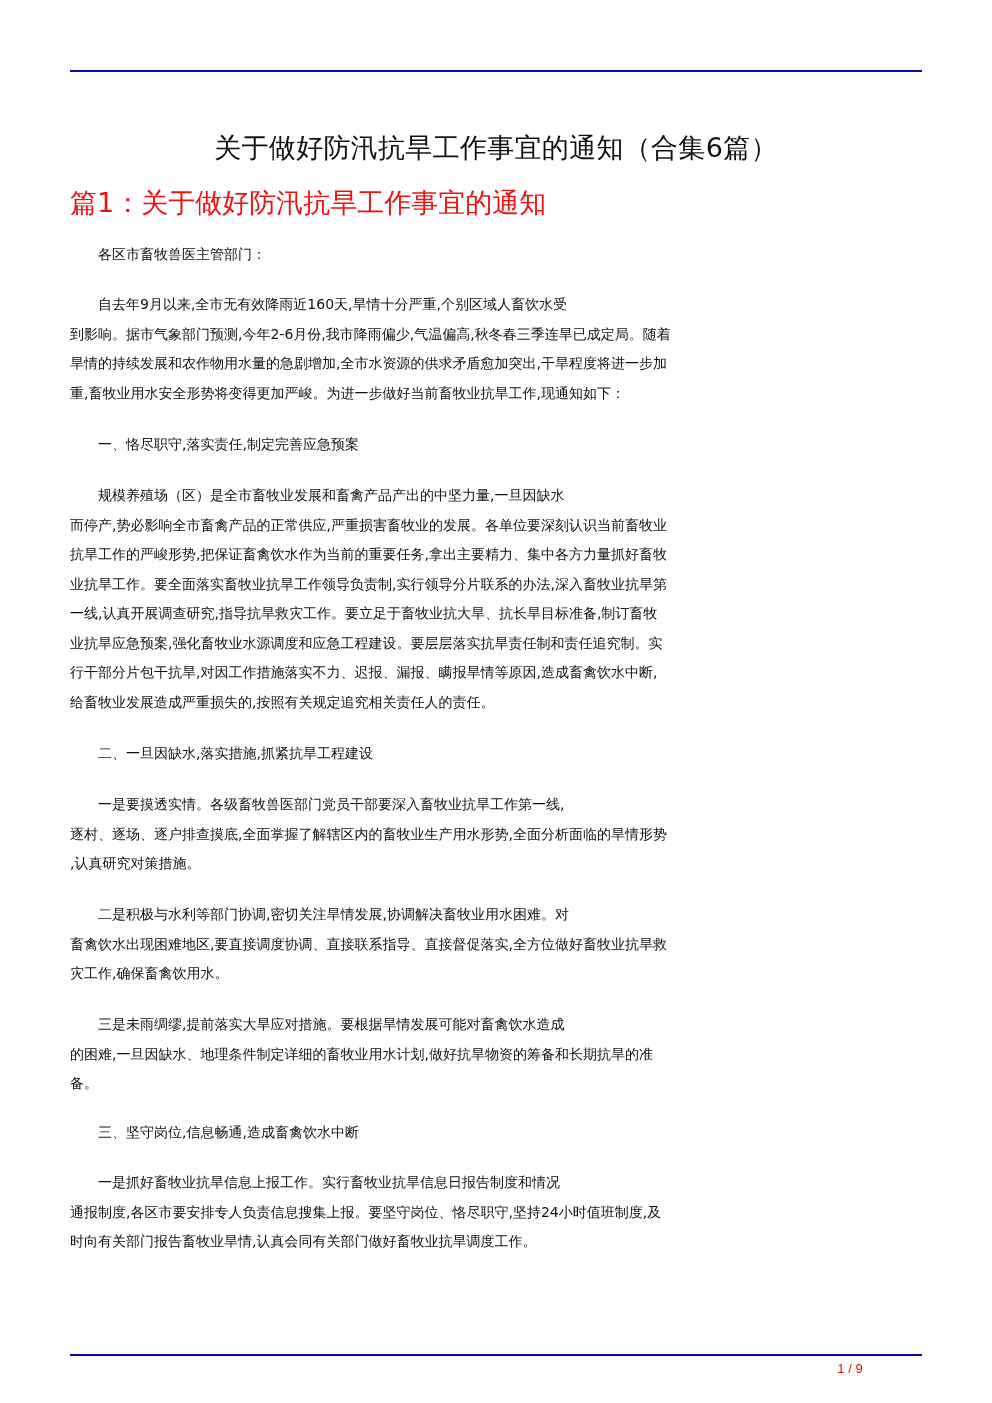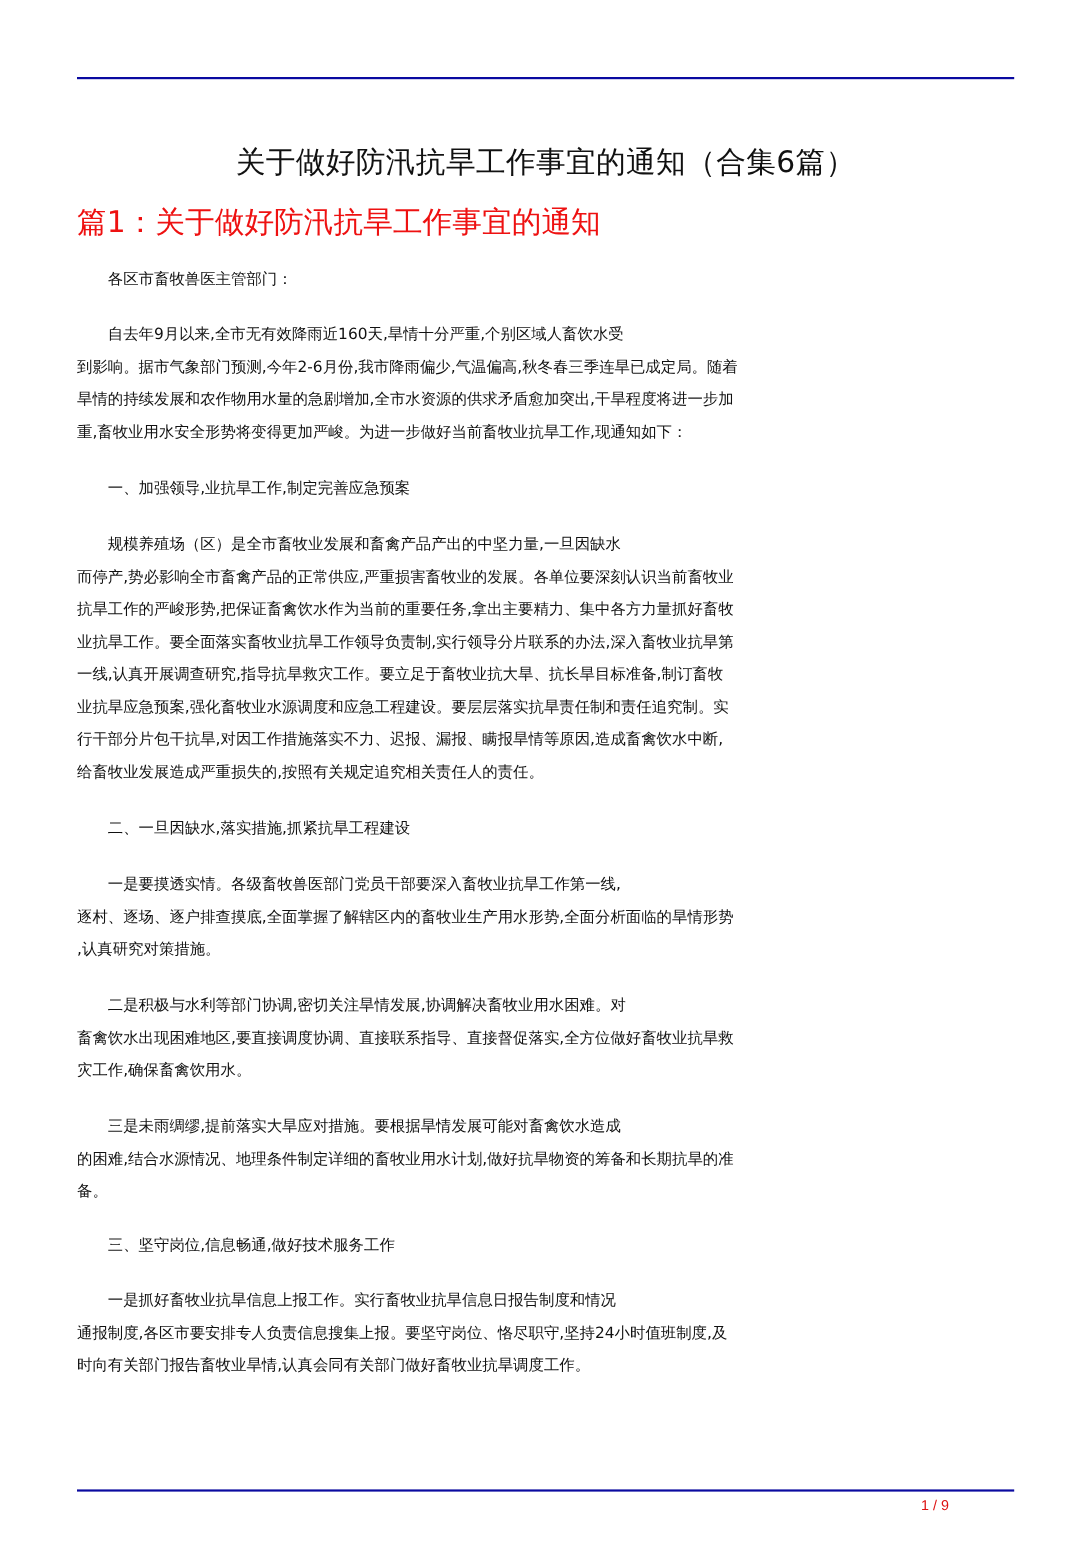--- a/index.html
+++ b/index.html
@@ -84,21 +84,21 @@
   </div>
 
   <div class="body-text" style="top:290px">
     <p class="para">　　自去年9月以来,全市无有效降雨近160天,旱情十分严重,个别区域人畜饮水受
 到影响。据市气象部门预测,今年2-6月份,我市降雨偏少,气温偏高,秋冬春三季连旱已成定局。随着
 旱情的持续发展和农作物用水量的急剧增加,全市水资源的供求矛盾愈加突出,干旱程度将进一步加
 重,畜牧业用水安全形势将变得更加严峻。为进一步做好当前畜牧业抗旱工作,现通知如下：</p>
   </div>
 
   <div class="body-text" style="top:430px">
-    <p class="para">　　一、加强领导,业抗旱工作,制定完善应急预案</p>
+    <p class="para">　　一、恪尽职守,落实责任,制定完善应急预案</p>
   </div>
 
   <div class="body-text" style="top:481px">
     <p class="para">　　规模养殖场（区）是全市畜牧业发展和畜禽产品产出的中坚力量,一旦因缺水
 而停产,势必影响全市畜禽产品的正常供应,严重损害畜牧业的发展。各单位要深刻认识当前畜牧业
 抗旱工作的严峻形势,把保证畜禽饮水作为当前的重要任务,拿出主要精力、集中各方力量抓好畜牧
 业抗旱工作。要全面落实畜牧业抗旱工作领导负责制,实行领导分片联系的办法,深入畜牧业抗旱第
 一线,认真开展调查研究,指导抗旱救灾工作。要立足于畜牧业抗大旱、抗长旱目标准备,制订畜牧
 业抗旱应急预案,强化畜牧业水源调度和应急工程建设。要层层落实抗旱责任制和责任追究制。实
 行干部分片包干抗旱,对因工作措施落实不力、迟报、漏报、瞒报旱情等原因,造成畜禽饮水中断,
@@ -116,26 +116,26 @@
   </div>
 
   <div class="body-text" style="top:900px">
     <p class="para">　　二是积极与水利等部门协调,密切关注旱情发展,协调解决畜牧业用水困难。对
 畜禽饮水出现困难地区,要直接调度协调、直接联系指导、直接督促落实,全方位做好畜牧业抗旱救
 灾工作,确保畜禽饮用水。</p>
   </div>
 
   <div class="body-text" style="top:1010px">
     <p class="para">　　三是未雨绸缪,提前落实大旱应对措施。要根据旱情发展可能对畜禽饮水造成
-的困难,结合水源情况、地理条件制定详细的畜牧业用水计划,做好抗旱物资的筹备和长期抗旱的准
+的困难,一旦因缺水、地理条件制定详细的畜牧业用水计划,做好抗旱物资的筹备和长期抗旱的准
 备。</p>
   </div>
 
   <div class="body-text" style="top:1118px">
-    <p class="para">　　三、坚守岗位,信息畅通,做好技术服务工作</p>
+    <p class="para">　　三、坚守岗位,信息畅通,造成畜禽饮水中断</p>
   </div>
 
   <div class="body-text" style="top:1168px">
     <p class="para">　　一是抓好畜牧业抗旱信息上报工作。实行畜牧业抗旱信息日报告制度和情况
 通报制度,各区市要安排专人负责信息搜集上报。要坚守岗位、恪尽职守,坚持24小时值班制度,及
 时向有关部门报告畜牧业旱情,认真会同有关部门做好畜牧业抗旱调度工作。</p>
   </div>
 
   <div class="rule bottom"></div>
 

